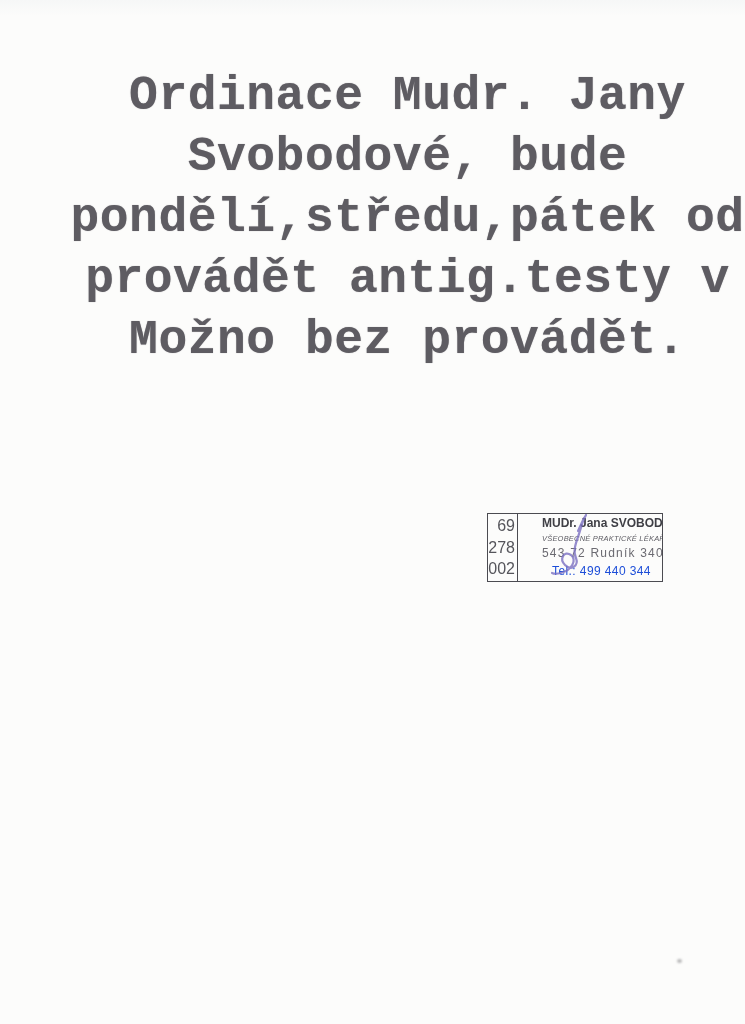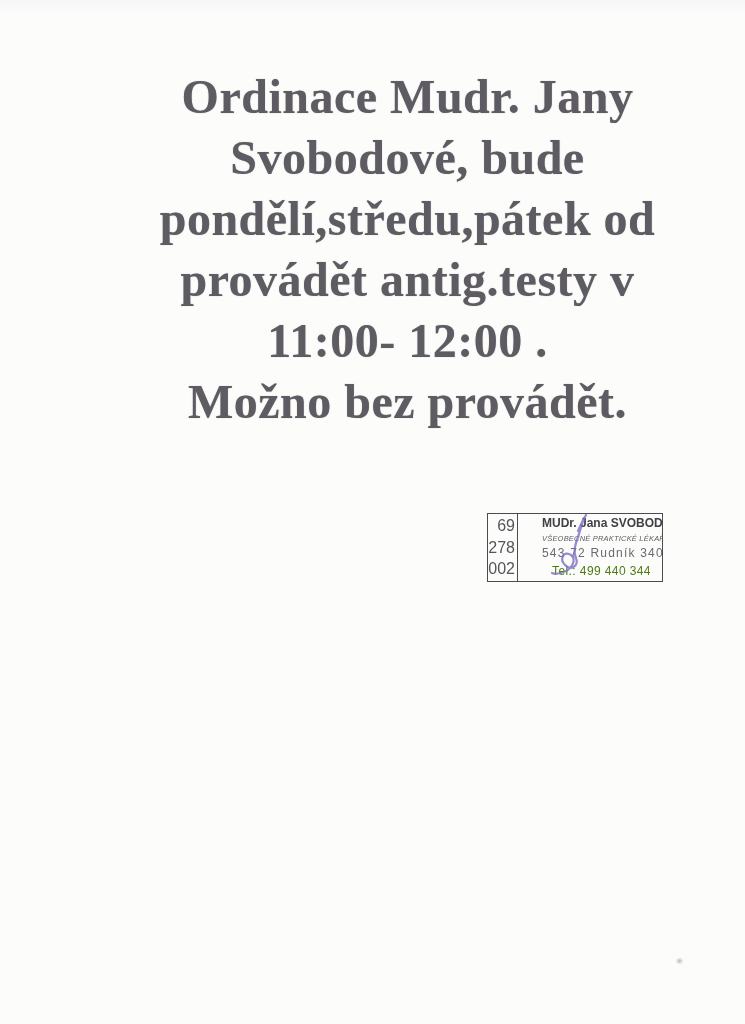--- a/index.html
+++ b/index.html
@@ -22,21 +22,21 @@
     background: linear-gradient(180deg, #f6f7f7, rgba(252,252,251,0));
     pointer-events: none;
   }
   .notice {
     position: absolute;
     top: 66px;
     left: 70px;
     width: 675px;
     text-align: center;
     color: var(--text-color, #5e5c62);
-    font-family: Liberation Serif, serif;
+    font-family: Liberation Mono, monospace;
     font-weight: bold;
     font-size: 48px;
     line-height: 61px;
     letter-spacing: 0.5px;
     text-shadow: 0 0 1px rgba(94,92,98,0.55);
   }
   .stamp {
     position: absolute;
     left: 487px;
     top: 513px;
@@ -92,21 +92,21 @@
     line-height: 14px;
     letter-spacing: 1.2px;
     color: #6b6a71;
     white-space: nowrap;
     text-align: center;
   }
   .stamp-phone {
     font-size: 12px;
     line-height: 14px;
     letter-spacing: 0.4px;
-    color: #4d7c0f;
+    color: #1d4ed8;
     white-space: nowrap;
   }
   .signature-svg {
     position: absolute;
     left: -10px;
     top: -14px;
     width: 190px;
     height: 100px;
     pointer-events: none;
   }
@@ -132,21 +132,20 @@
 </head>
 <body>
 
 <div class="scan-edge"></div>
 
 <div class="notice">
   <div class="notice-line">Ordinace Mudr. Jany</div>
   <div class="notice-line">Svobodové, bude</div>
   <div class="notice-line">pondělí,středu,pátek od</div>
   <div class="notice-line">provádět antig.testy v</div>
-  <div class="notice-line">11:00- 12:00 .</div>
   <div class="notice-line">Možno bez provádět.</div>
 </div>
 
 <div class="stamp">
   <div class="stamp-left">
     <div>69</div>
     <div>278</div>
     <div>002</div>
   </div>
   <div class="stamp-right">

